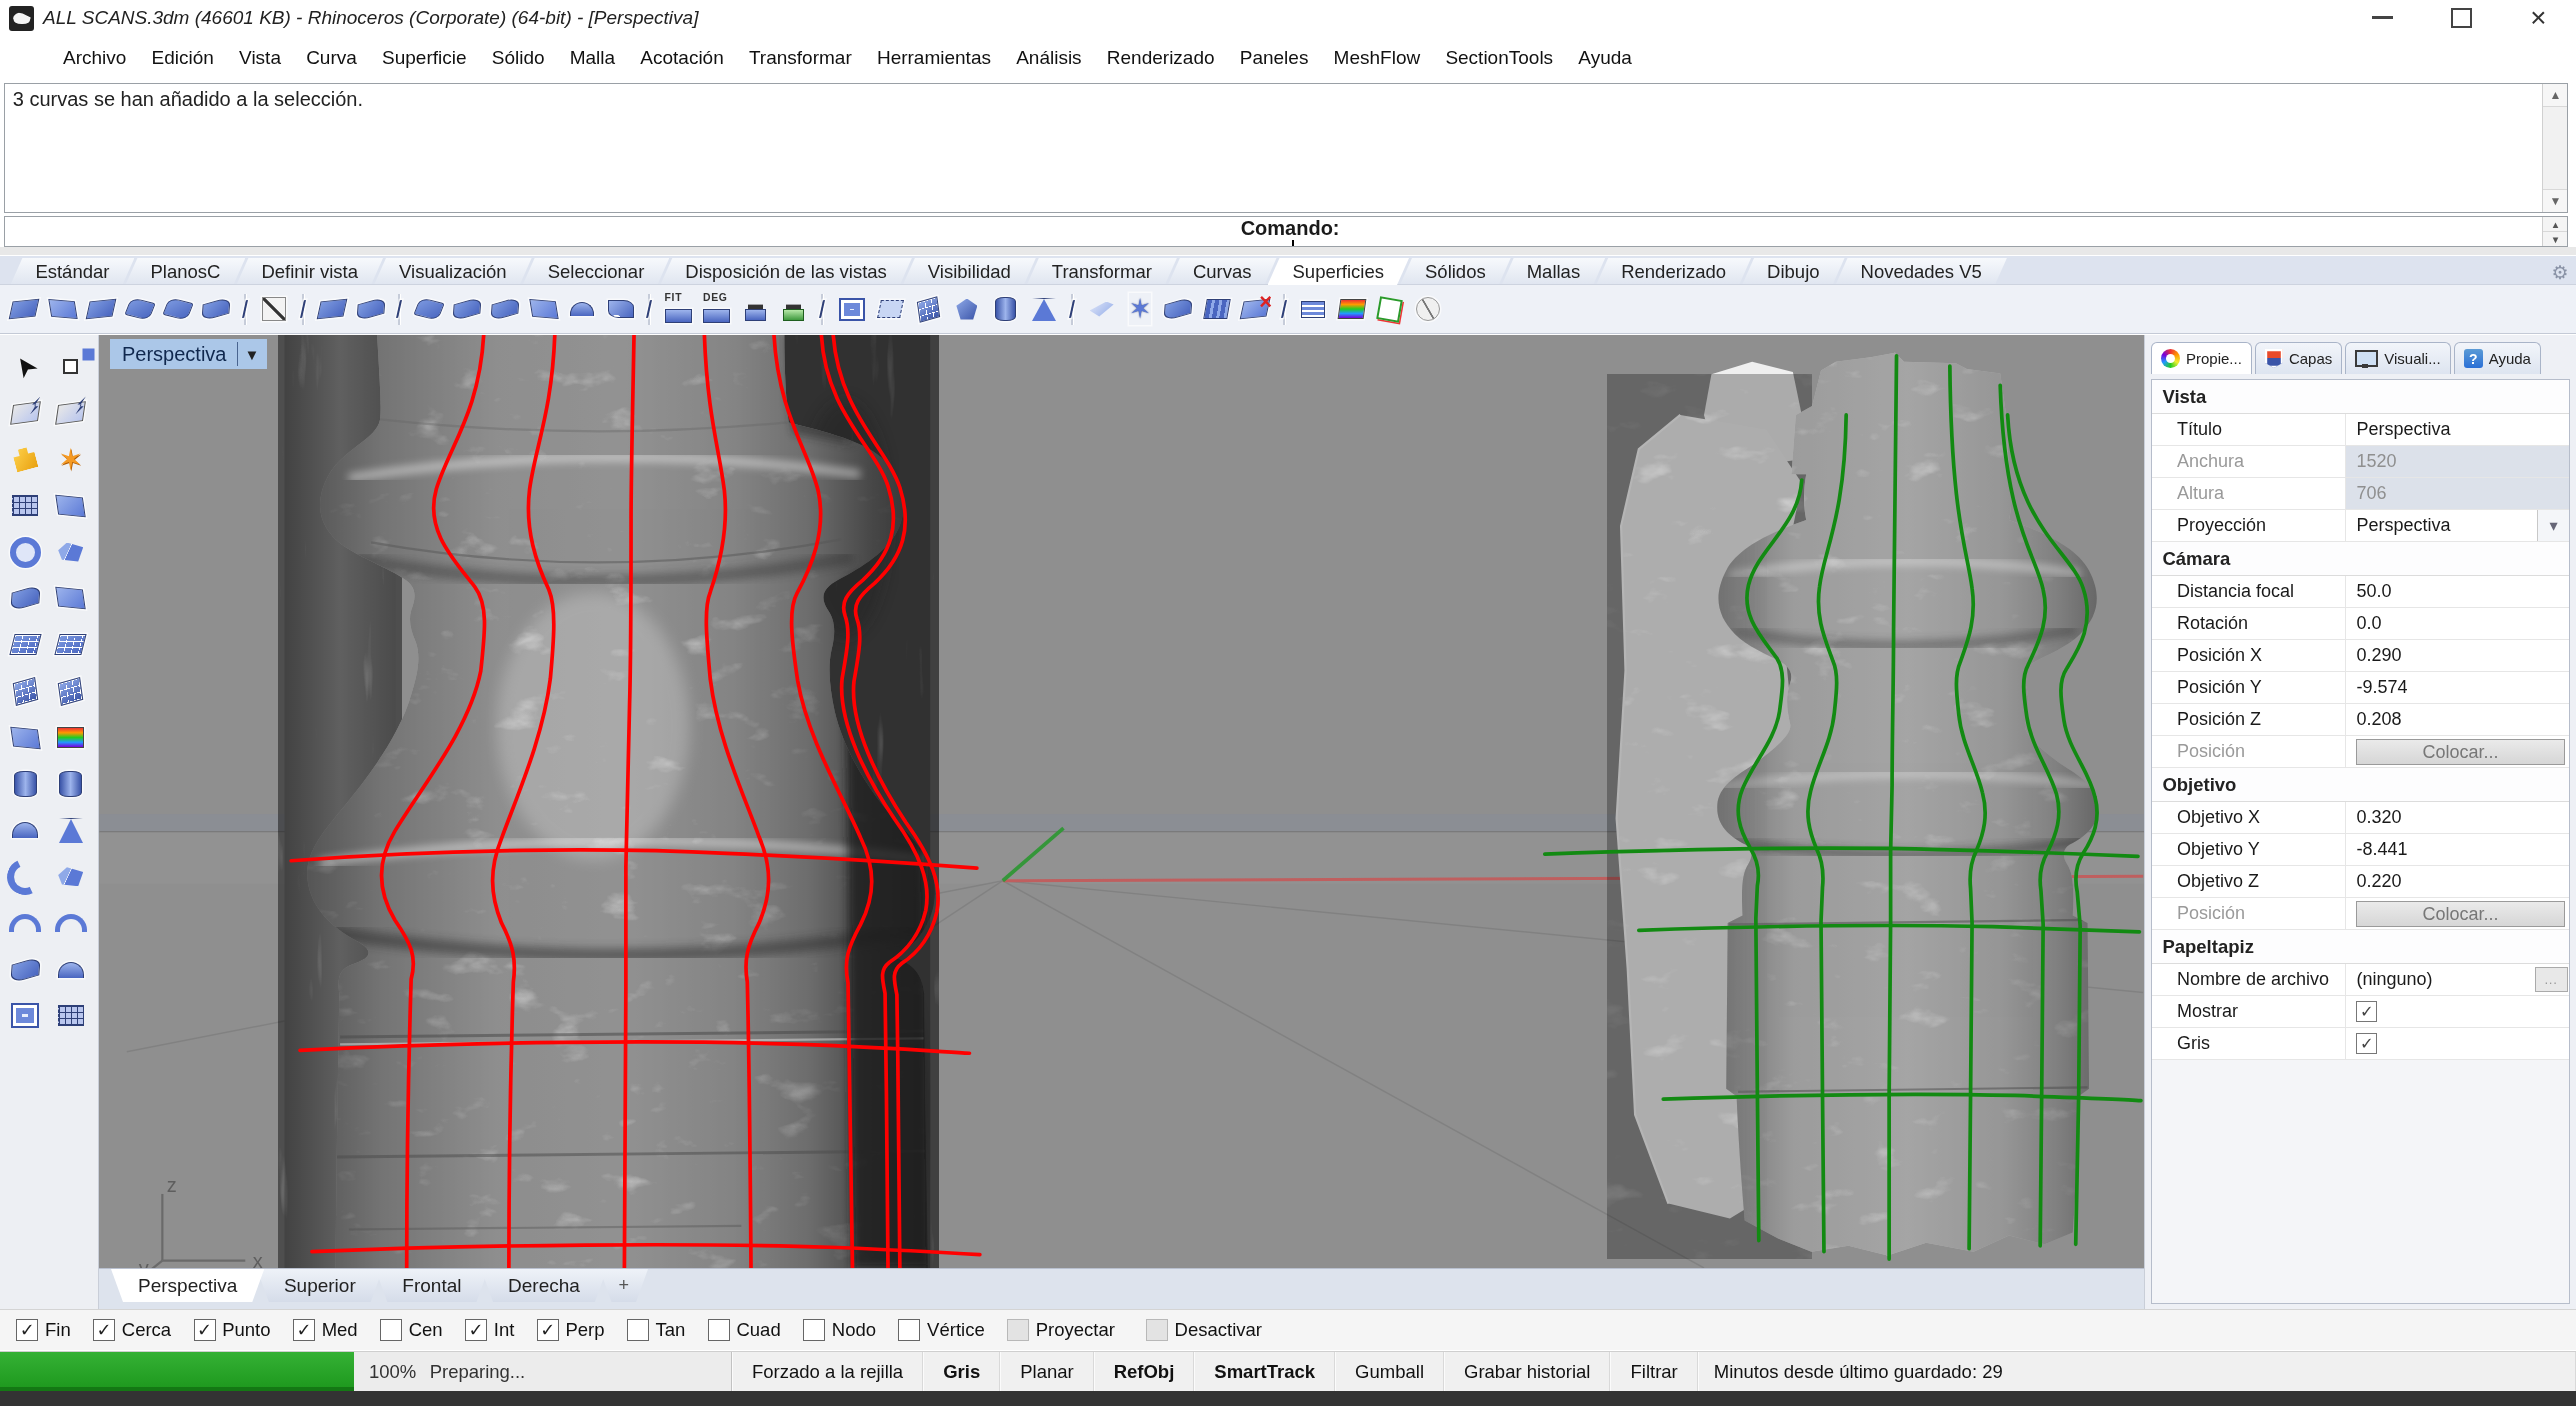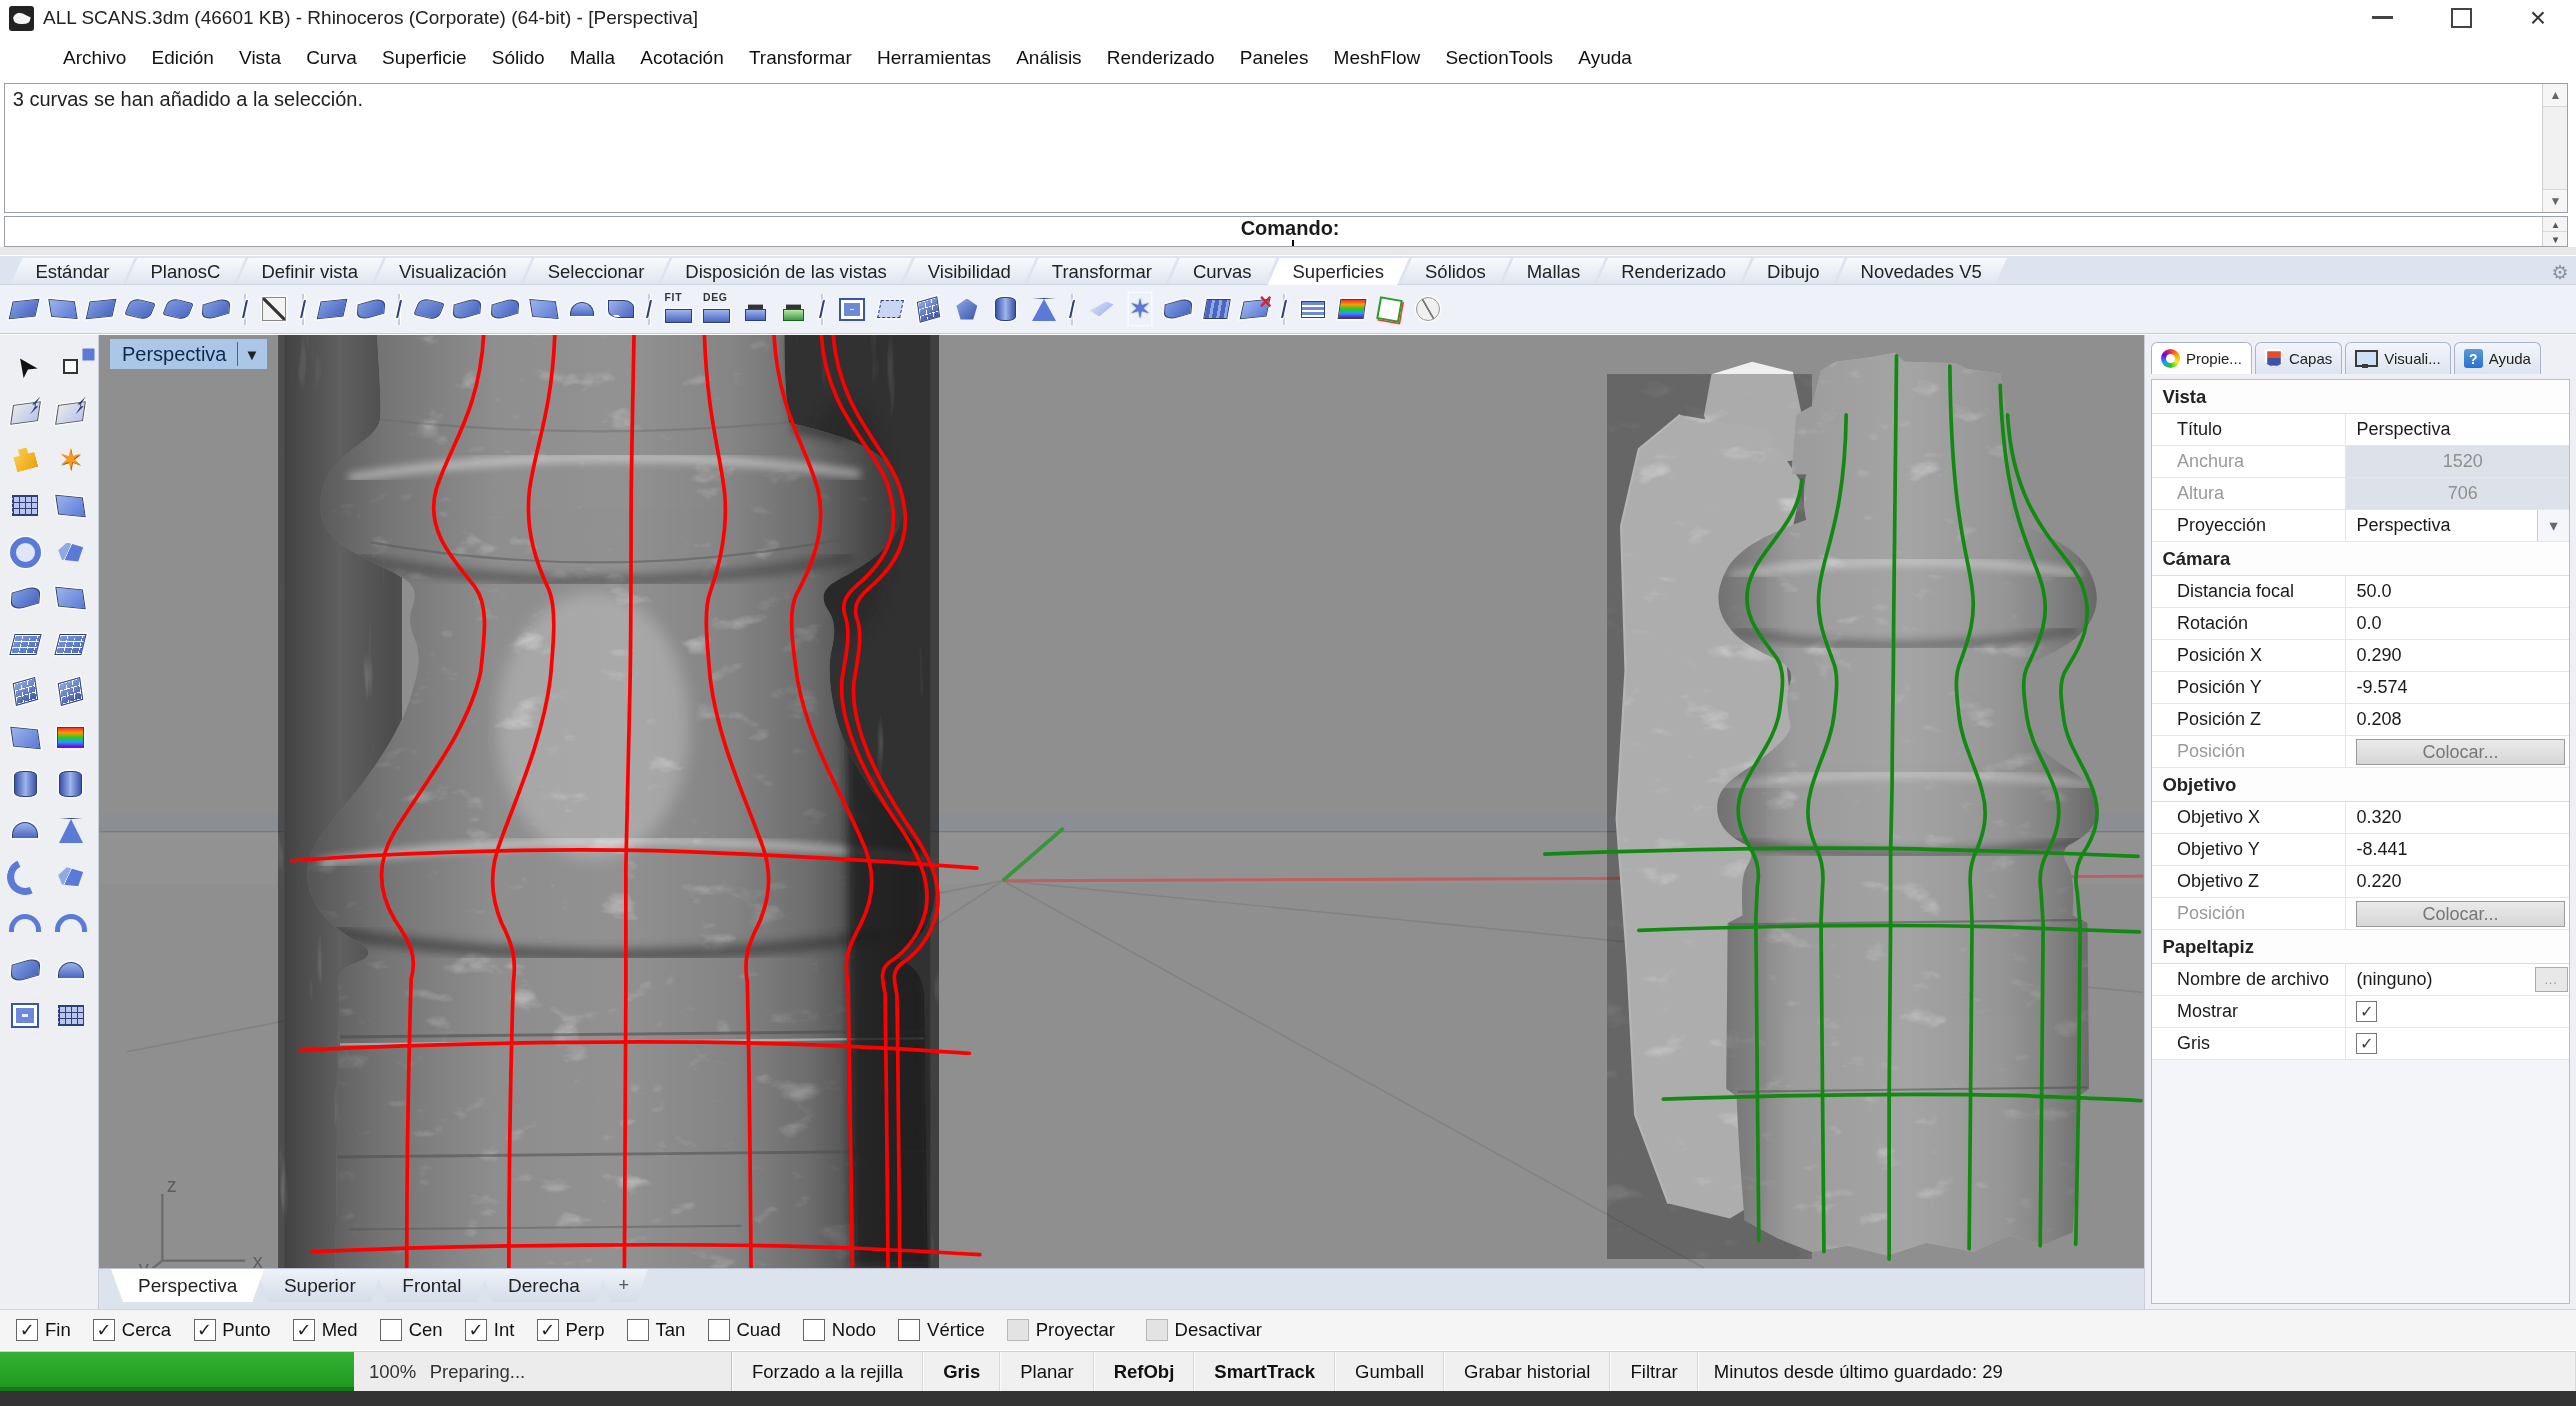--- a/index.html
+++ b/index.html
@@ -1,20 +1,20 @@
 <!DOCTYPE html>
 <html style="font-size:12px"><head>
 <meta charset="utf-8">
 <style>
   html,body{margin:0;padding:0;}
   body{width:2576px;height:1407px;position:relative;font-family:"Liberation Sans",sans-serif;background:#ffffff;overflow:hidden;color:#1a1a1a;}
   .abs{position:absolute;}
 
   
-  .titlebar{left:0;top:0;width:2576px;height:36px;background:#fff;display:flex;align-items:center;padding-left:9px;box-sizing:border-box;}
+  .titlebar{left:0;top:0;width:2576px;height:36px;background:#fff;display:flex;align-items:center;padding-left:9px;box-sizing:border-box;font-style:italic;}
   .appicon{width:25px;height:25px;background:#222;border-radius:3px;margin-right:9px;position:relative;flex:0 0 auto;}
   .appicon::after{content:"";position:absolute;left:3.7px;top:6.7px;width:18px;height:12px;background:#f4f4f4;border-radius:60% 40% 50% 50%;clip-path:polygon(0 35%,20% 0,55% 10%,100% 45%,90% 100%,10% 100%);}
   .titletext{font-size:19px;color:#222;}
   .winbtns{margin-left:auto;display:flex;align-items:center;gap:58px;padding-right:30px;}
   .wmin{width:21px;height:3px;background:#444;}
   .wmax{width:16.3px;height:16.3px;border:2.2px solid #444;}
   .wclose{font-size:28px;color:#333;line-height:16.3px;}
 
   
   .menubar{left:0;top:36px;width:2576px;height:44px;background:#fff;display:flex;align-items:center;padding-left:10.4px;box-sizing:border-box;margin-left:40px;}
@@ -137,21 +137,21 @@
   .ic-shield{width:18px;height:19px;background:linear-gradient(180deg,#e84a2a 45%,#3a54a8 46%);clip-path:polygon(50% 100%,0 72%,0 0,100% 0,100% 72%);box-shadow:inset 0 0 0 2.2px #fff;}
   .ic-monitor{width:19px;height:13.3px;border:2.2px solid #3a3a3a;background:#cfe0f4;position:relative;}
   .ic-monitor::after{content:"";position:absolute;left:5.2px;top:12.6px;width:6px;height:3.7px;background:#3a3a3a;}
   .ic-help{width:19px;height:19px;border-radius:3px;background:linear-gradient(#5b9bd6,#2a6fd6);color:#fff;font-size:14px;font-weight:bold;display:flex;align-items:center;justify-content:center;}
   .ic-help::before{content:"?";}
   .rcontent{position:absolute;left:6px;right:6px;top:44px;bottom:6px;background:#f4f5f8;border:1.5px solid #b6bdcb;box-sizing:border-box;overflow:hidden;}
   .psection{height:33px;display:flex;align-items:center;padding-left:10.4px;font-size:18.5px;font-weight:bold;color:#222;background:#fdfdfe;border-bottom:0.7px solid #dcdcdc;}
   .prow{display:flex;height:31px;background:#fff;border-bottom:0.7px solid #e6e6e6;font-size:18px;align-items:stretch;}
   .plabel{width:194px;flex:0 0 auto;display:flex;align-items:center;padding-left:25px;border-right:0.7px solid #e6e6e6;box-sizing:border-box;color:#1a1a1a;}
   .pval{flex:1;display:flex;align-items:center;padding-left:10.4px;position:relative;color:#1a1a1a;}
-  .prow.t-readonly .pval{background:#dce1ea;color:#8f8f8f;justify-content:center;}
+  .prow.t-readonly .pval{background:#dce1ea;color:#8f8f8f;}
   .prow.t-readonly .plabel{color:#9a9a9a;}
   .prow .chk,.prow .chev,.prow .dots{display:none;}
   .prow.t-dropdown .chev{display:flex;position:absolute;right:0;top:0;bottom:0;width:31px;border-left:0.7px solid #c8c8c8;align-items:center;justify-content:center;color:#667;background:#f4f6f9;}
   .prow.t-dropdown .chev::before{content:"▾";font-size:16.3px;}
   .prow.t-button .plabel{color:#9a9a9a;}
   .prow.t-button .val-text{flex:1;margin:2.2px 4.4px 2.2px 0;text-align:center;background:linear-gradient(#eaeaea,#d6d6d6);border:0.7px solid #9a9a9a;color:#777;line-height:24px;height:24px;}
   .prow.t-check .chk{display:flex;width:19px;height:19px;border:1.5px solid #777;background:#fff;align-items:center;justify-content:center;}
   .prow.t-check.checked .chk::after{content:"✓";font-size:16.3px;color:#444;}
   .prow.t-file .dots{display:flex;position:absolute;right:1.5px;top:3px;bottom:3px;width:31px;border:0.7px solid #aaa;background:#e8e8e8;align-items:center;justify-content:center;color:#999;}
   .prow.t-file .dots::before{content:"...";font-size:13.3px;letter-spacing:0.7px;}

